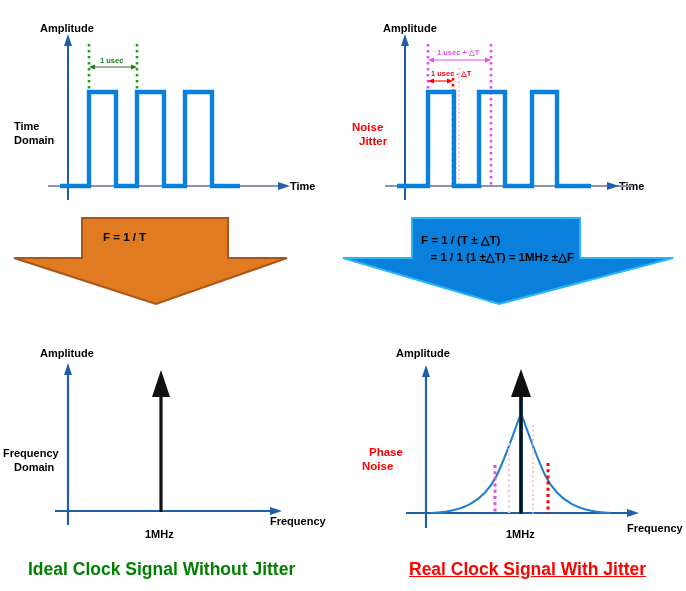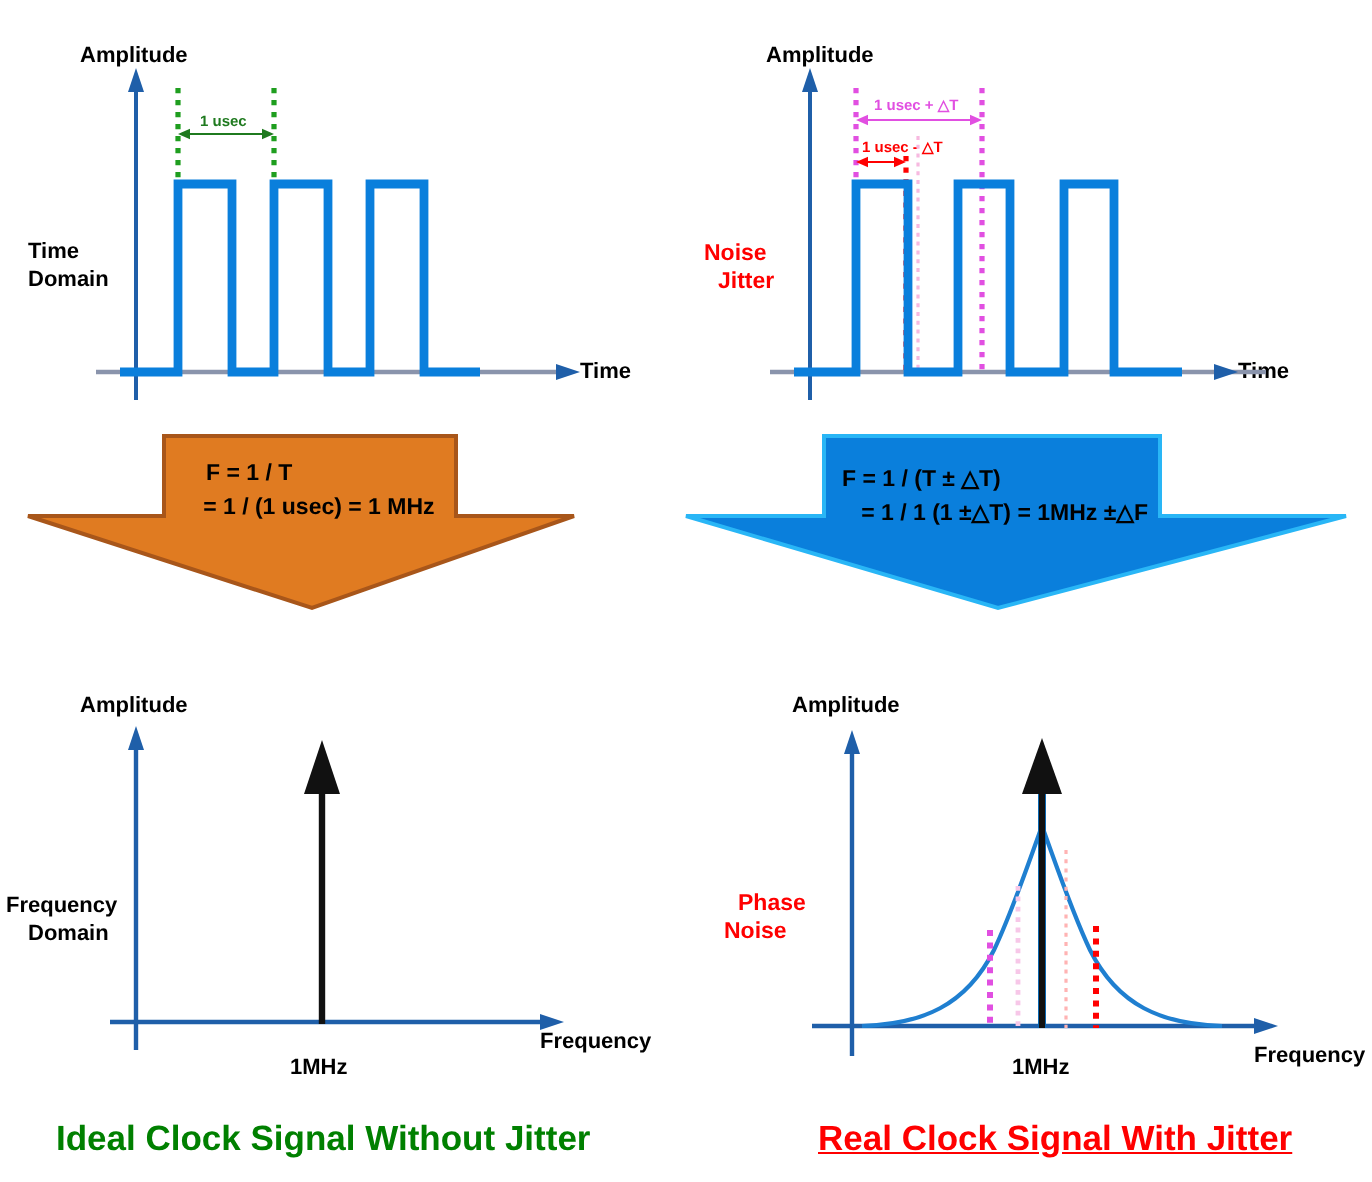--- a/index.html
+++ b/index.html
@@ -120,21 +120,20 @@
 
       <polyline points="54,186 85,186 85,92 111,92 111,186 136,186 136,92 162,92 162,186 189,186 189,92 214,92 214,186 248,186" fill="none" stroke="#0a7fdc" stroke-width="4.4" stroke-linejoin="miter" stroke-linecap="butt"></polyline>
     </svg>
   </div>
 
   <div class="abs" style="left:0;top:205px;width:343px;height:120px;">
     <svg class="abs" style="left:0;top:0;" width="343" height="120">
       <polygon points="82,13 228,13 228,53 287,53 156,99 14,53 82,53" fill="#e07b21" stroke="#a8561a" stroke-width="2"></polygon>
     </svg>
     <div class="abs banner-text" style="left:92px;top:24px;margin-left:11px;">F = 1 / T</div>
-    <div class="abs banner-text" style="left:92px;top:41px;">   = 1 / (1 usec) = 1 MHz</div>
   </div>
 
   <div class="abs" style="left:343px;top:205px;width:343px;height:120px;text-align:center;">
     <svg class="abs" style="left:0;top:0;" width="343" height="120">
       <polygon points="69,13 237,13 237,53 330,53 156,99 0,53 69,53" fill="#0a7fdc" stroke="#29b6f6" stroke-width="2"></polygon>
     </svg>
     <div class="abs banner-text" style="left:78px;top:27px;">F = 1 / (T ± △T)</div>
     <div class="abs banner-text" style="left:78px;top:44px;">   = 1 / 1 (1 ±△T) = 1MHz ±△F</div>
   </div>
 

